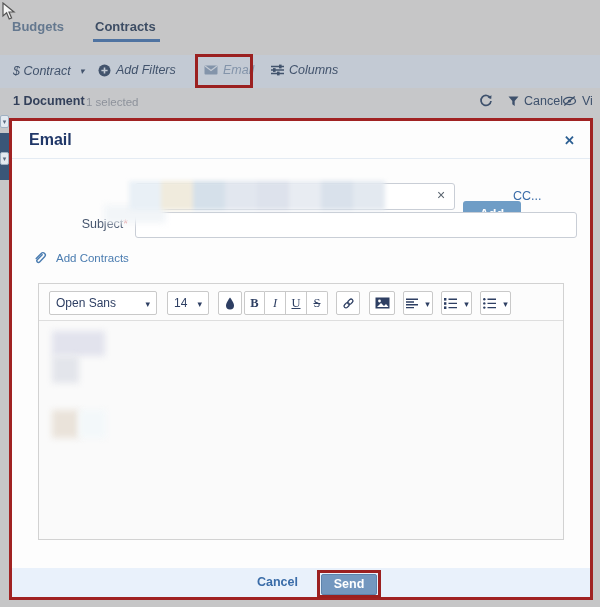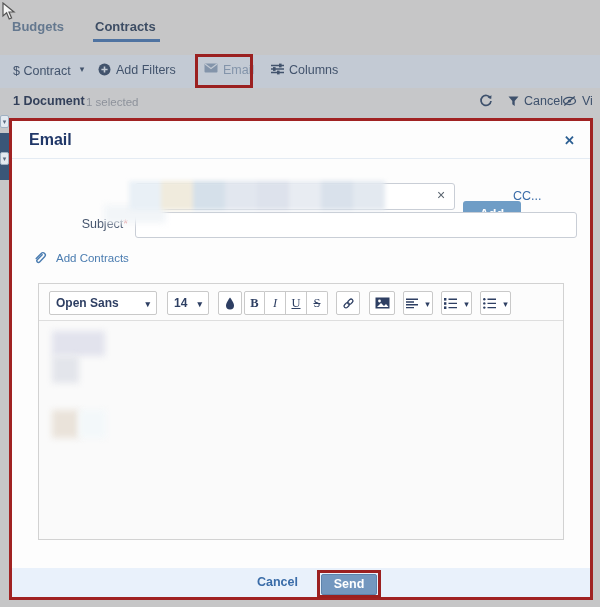--- a/index.html
+++ b/index.html
@@ -10,21 +10,21 @@
     background:#c6c6c7; overflow:hidden;
   }
   .abs { position:absolute; }
 
   
   .tab { font-size:13px; font-weight:bold; }
   .tab-inactive { color:#64788f; }
   .tab-active { color:#3d4d64; }
   .tab-underline { background:#4f73a1; height:3px; }
   .toolbar-band { left:0; top:55px; width:600px; height:33px; background:#c3cad4; }
-  .toolbar-item { font-size:12.5px; color:#42536c; display:flex; align-items:flex-start; gap:5px; cursor:pointer; }
+  .toolbar-item { font-size:12.5px; color:#42536c; display:flex; align-items:center; gap:5px; cursor:pointer;font-style:italic; }
   .toolbar-item.dimmed { color:#8394aa; }
   .caret::after { content:"▾"; font-size:9px; color:inherit; margin-left:4px; }
   .status-band { left:0; top:88px; width:600px; height:30px; background:#c6c7c9; }
   .doc-count { font-size:12.5px; font-weight:bold; color:#33405a; }
   .sel-count { font-size:11.5px; color:#8d929b; }
   .status-action { font-size:12.5px; color:#3e516c; display:flex; align-items:center; gap:5px; }
 
   
   .anno-box { border:3px solid #9b2020; background:transparent; z-index:30; pointer-events:none; }
 
@@ -62,21 +62,21 @@
   .attach-link { font-size:11.5px; color:#4a7cb0; cursor:pointer; }
 
   
   .editor-box { left:26px; top:162px; width:526px; height:257px; border:1px solid #d2d2d2; background:#fafafa; }
   .editor-toolbar { left:0; top:0; width:524px; height:37px; background:#fcfcfc; border-bottom:1px solid #dedede; }
   .ed-btn {
     position:absolute; top:7px; height:24px; border:1px solid #c9c9c9; border-radius:2px;
     background:#fff; display:flex; align-items:center; justify-content:center;
     font-size:12px; color:#2e3f63; cursor:pointer;
   }
-  .ed-select { justify-content:space-between; padding:0 6px;font-weight:bold; }
+  .ed-select { justify-content:space-between; padding:0 6px; }
   .fmt-group { position:absolute; top:7px; height:24px; display:flex; }
   .fmt-cell {
     width:21px; height:24px; border:1px solid #c9c9c9; border-left:none;
     background:#fff; display:flex; align-items:center; justify-content:center;
     font-size:12.5px; color:#2e3f63; font-family:"Liberation Serif", serif; cursor:pointer;
   }
   .fmt-cell:first-child { border-left:1px solid #c9c9c9; border-radius:2px 0 0 2px; }
   .fmt-cell:last-child { border-radius:0 2px 2px 0; }
   .b{font-weight:bold}.i{font-style:italic}.u{text-decoration:underline}.s{text-decoration:line-through}
   .body-redact { filter:blur(3px); }

